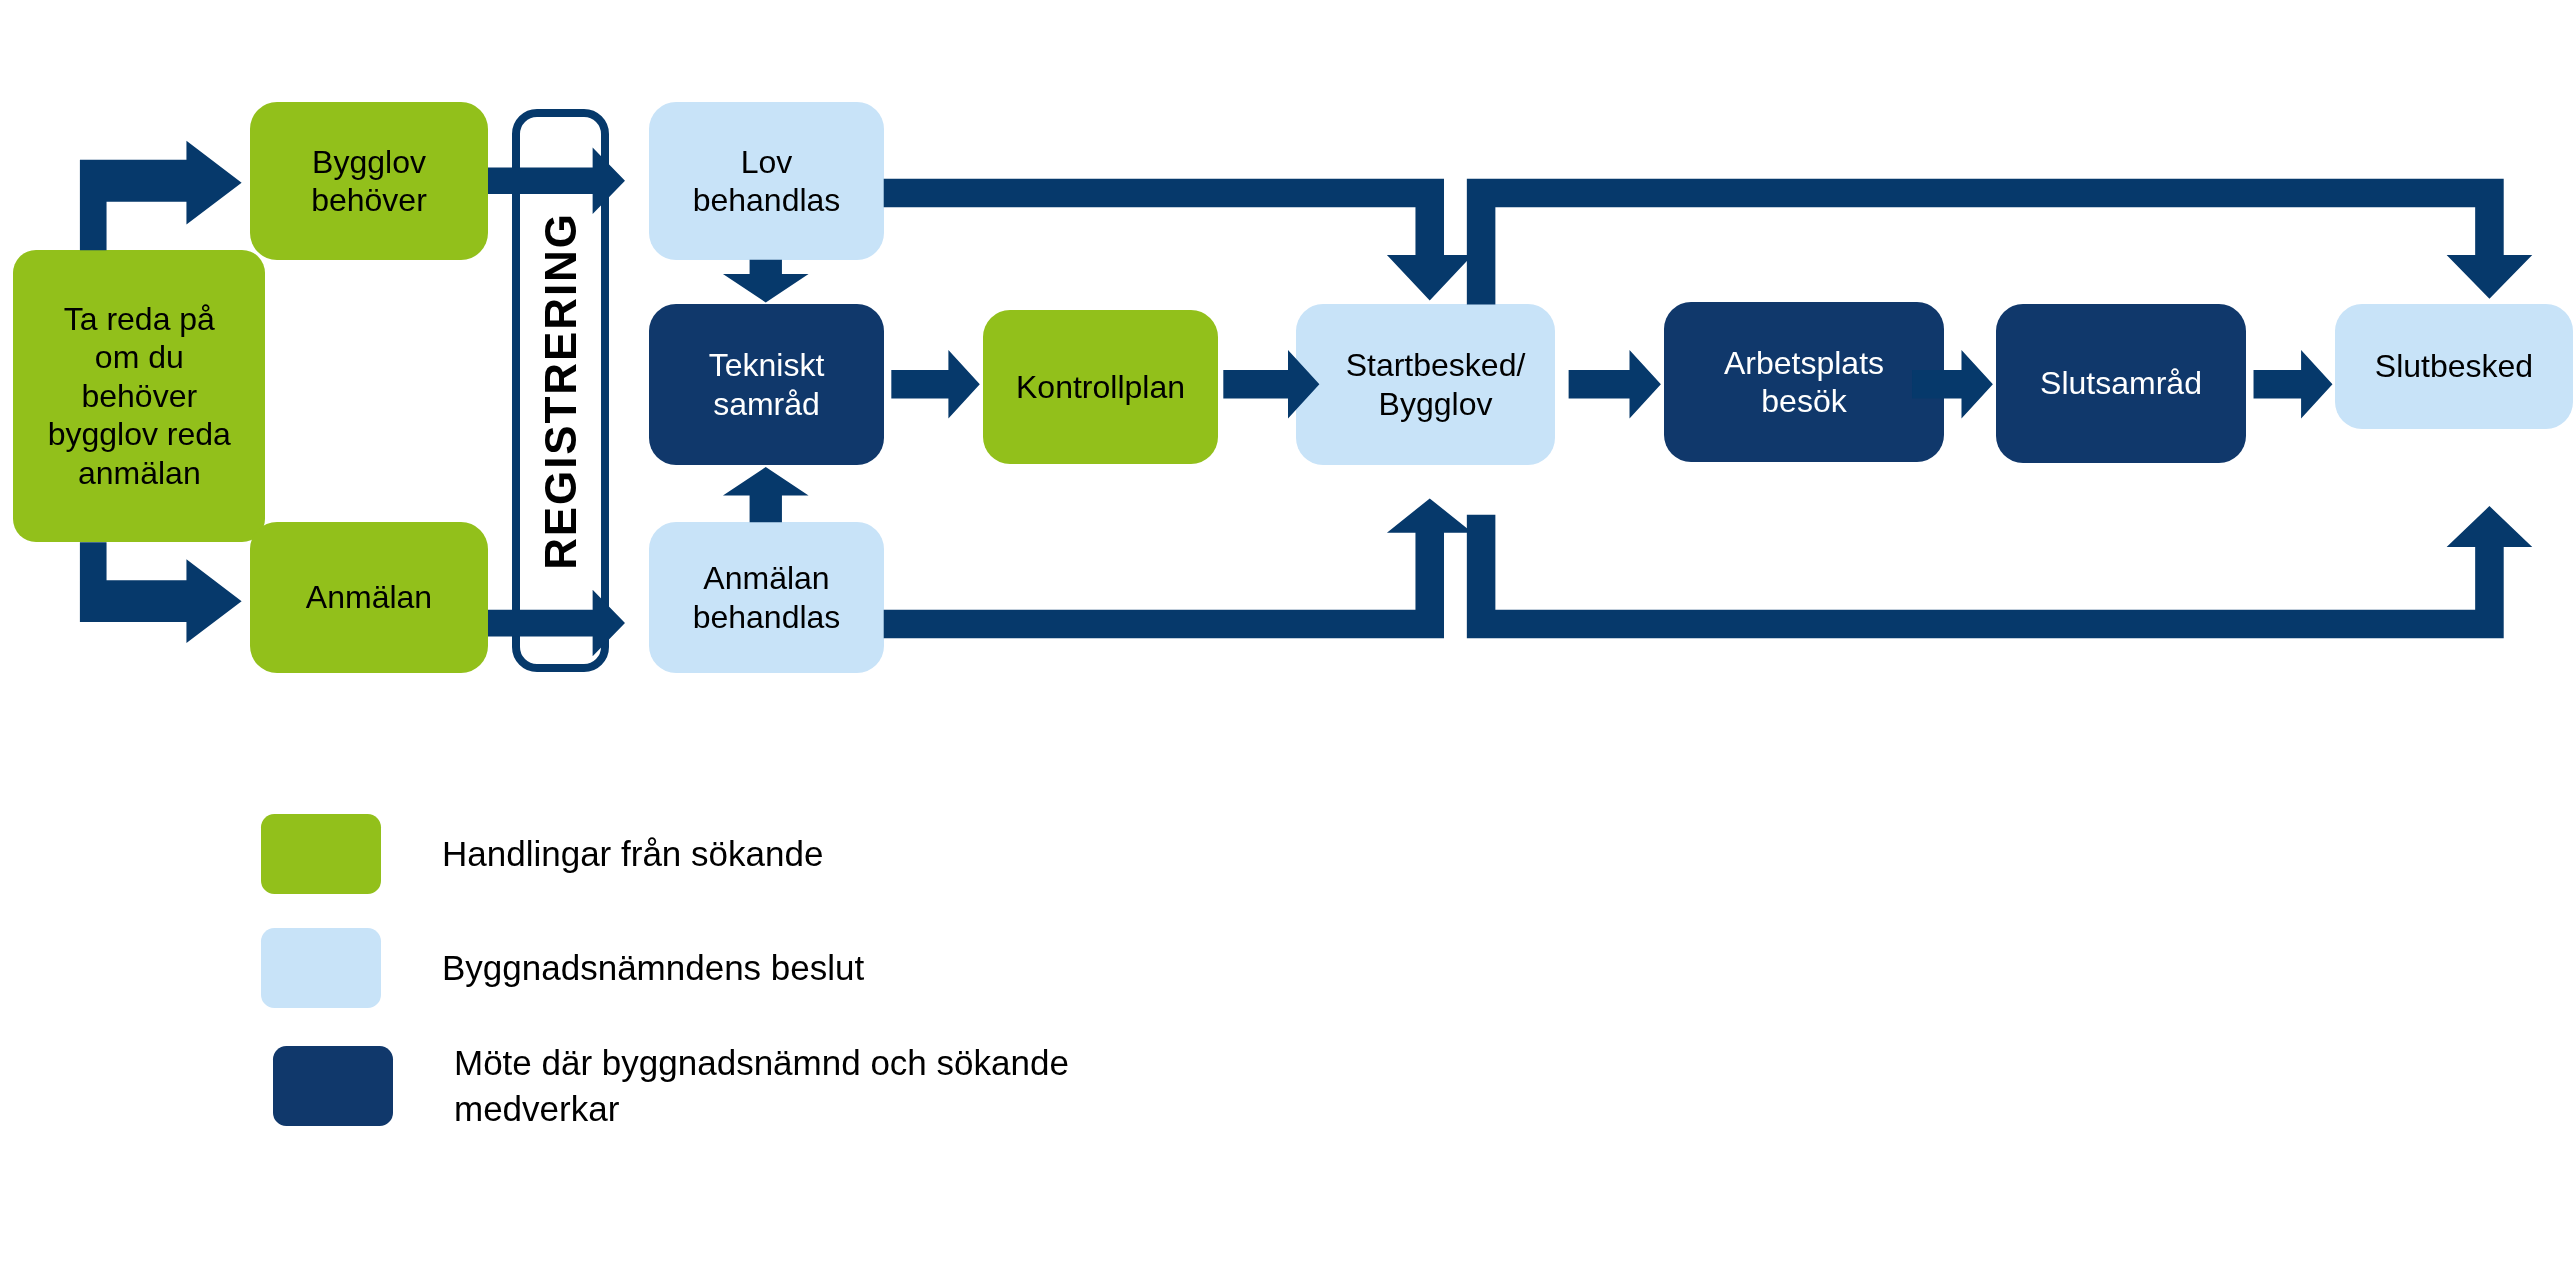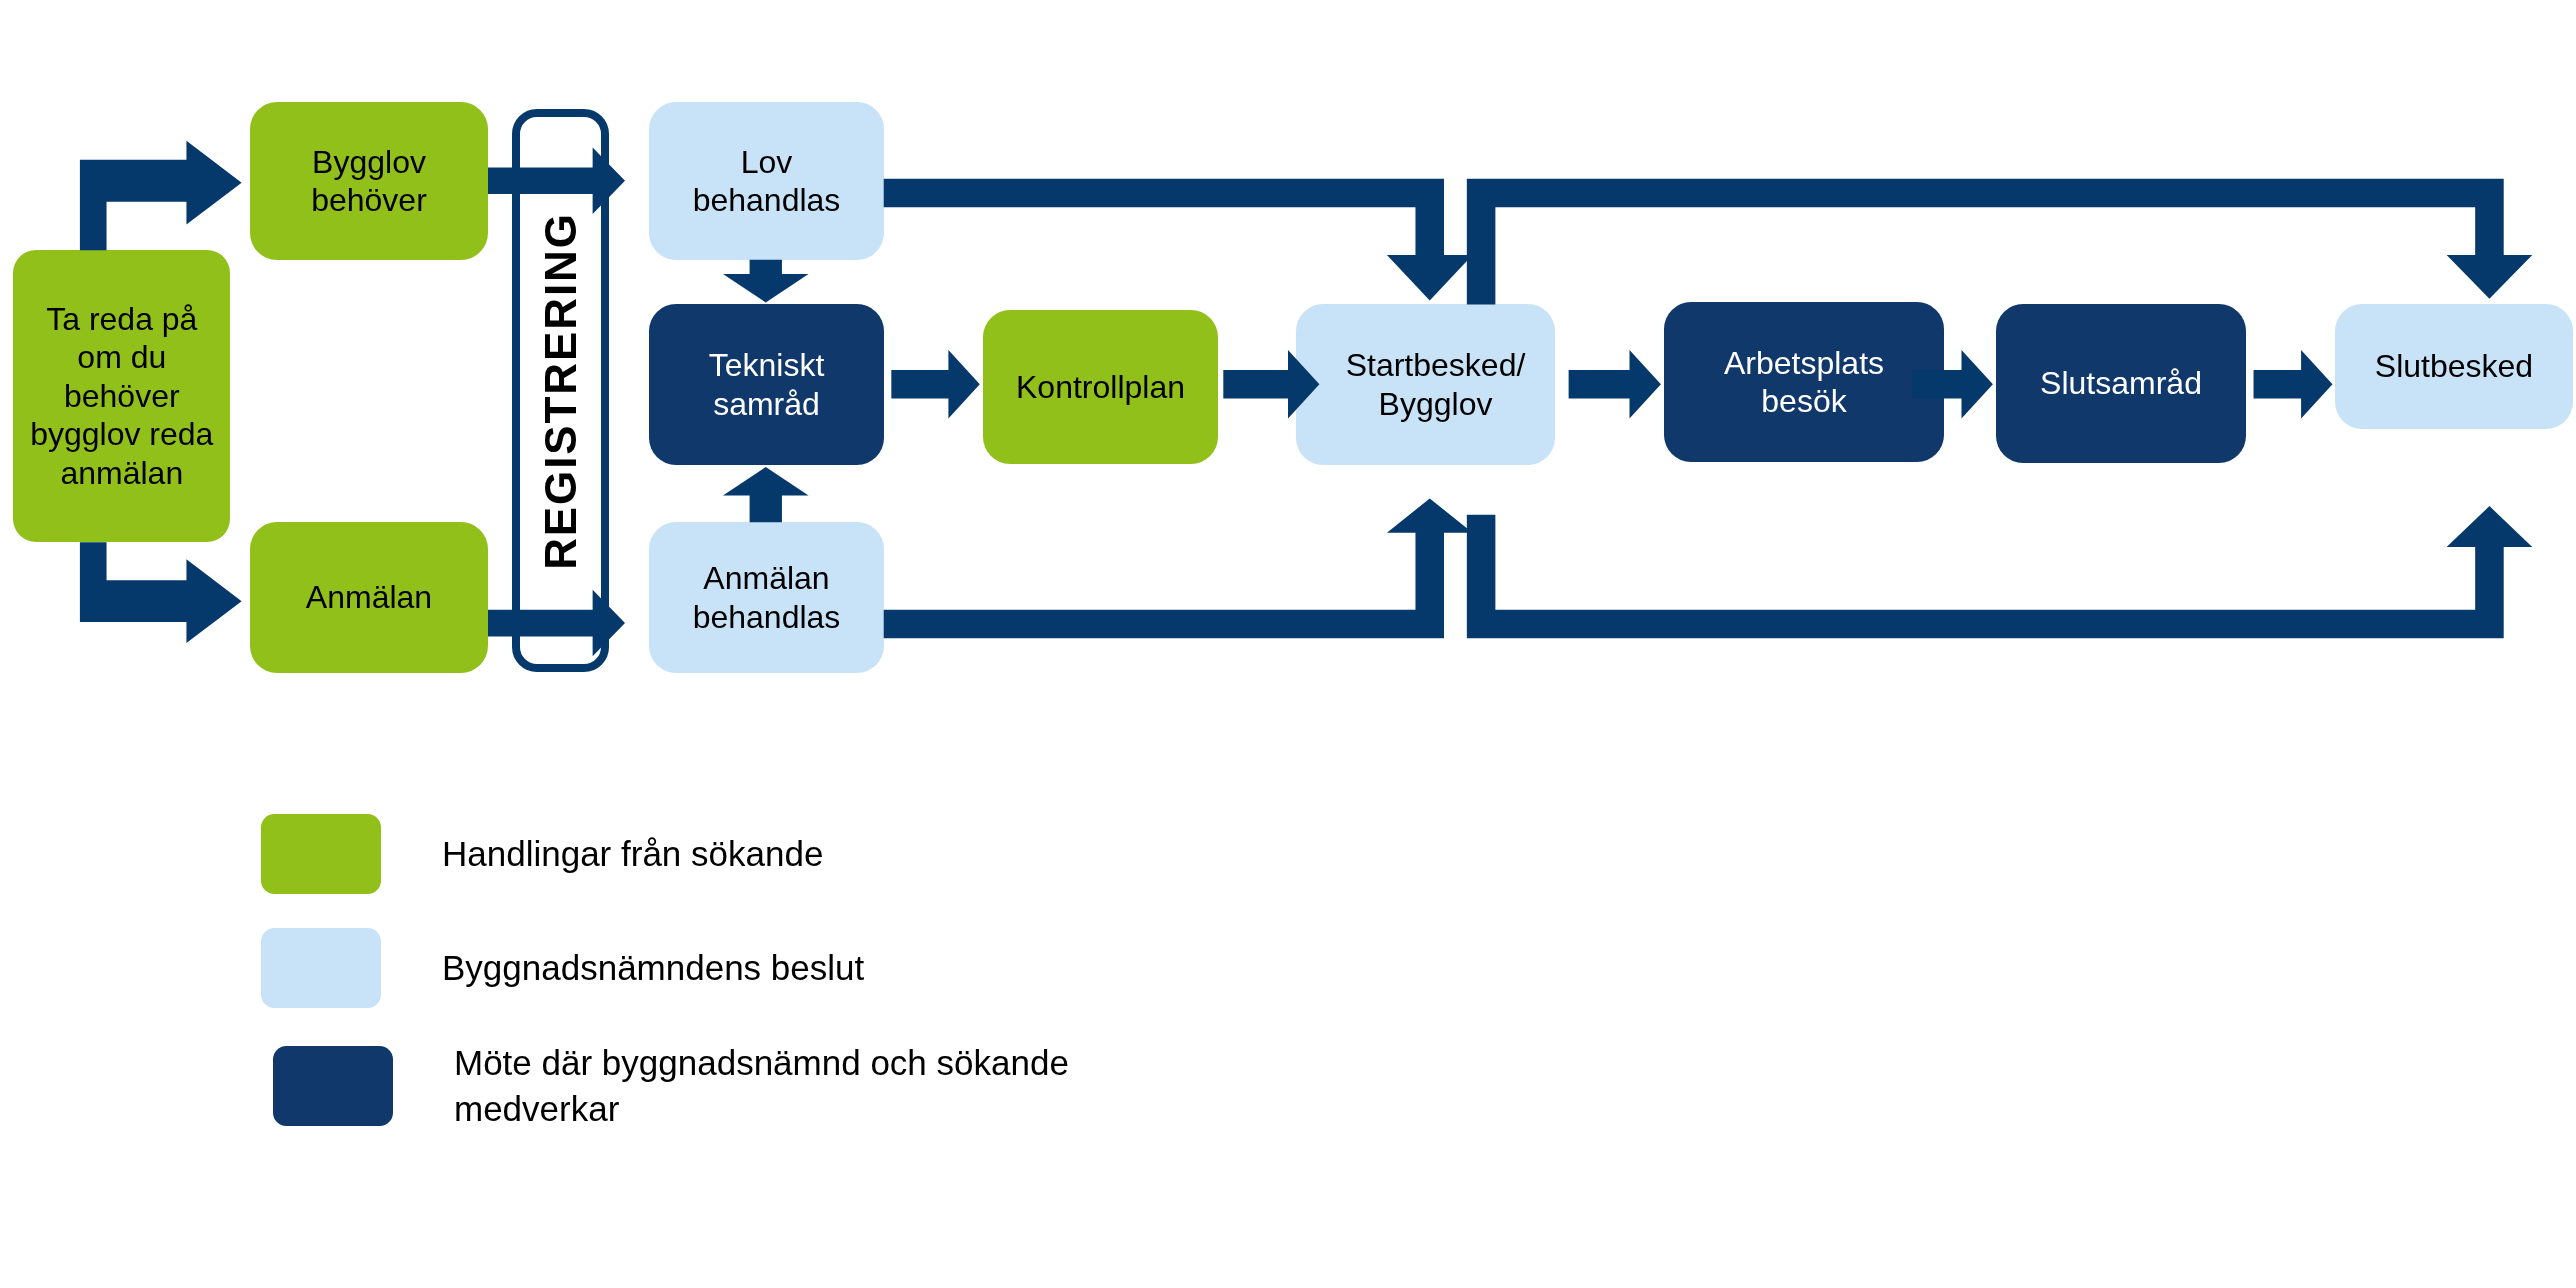--- a/index.html
+++ b/index.html
@@ -28,21 +28,21 @@
   .legend-row{position:absolute;display:flex;align-items:center;}
   .swatch{width:120px;height:80px;border-radius:13.3px;flex:0 0 auto;}
   .legend-label{margin-left:61px;font-size:35px;line-height:1.3;color:#000000;}
   .legend-label span{display:block;white-space:nowrap;}
 </style>
 </head>
 <body>
 
 <div id="canvas">
 
-  <div class="box green" style="left:13.3px;top:250px;width:217px;height:292px;border-radius:23px;">
+  <div class="box green" style="left:13.3px;top:250px;width:252px;height:292px;border-radius:23px;">
     <span>Ta reda på</span>
     <span>om du</span>
     <span>behöver</span>
     <span>bygglov reda</span>
     <span>anmälan</span>
   </div>
 
   <div class="box green" style="left:250px;top:102px;width:238px;height:158px;">
     <span>Bygglov</span>
     <span>behöver</span>

